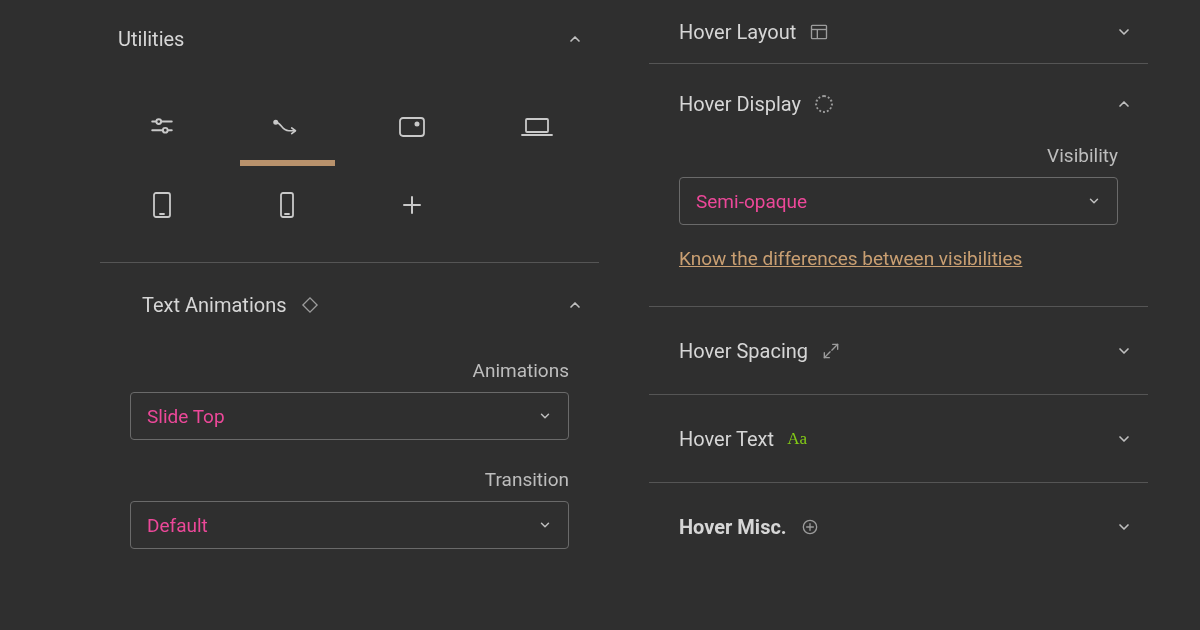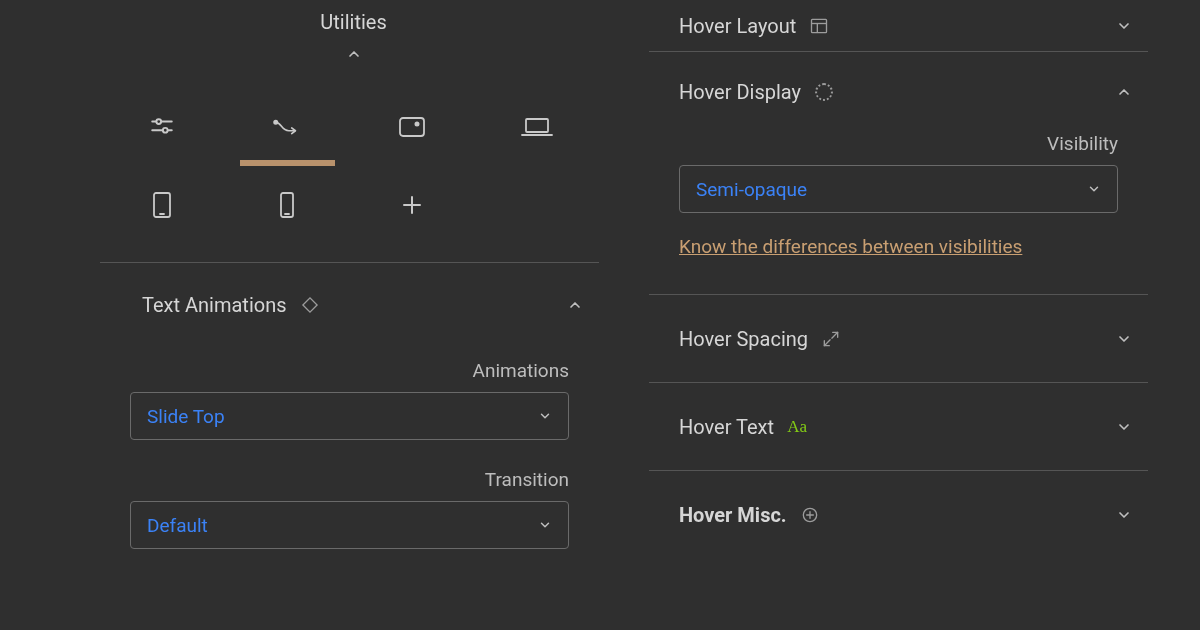--- a/index.html
+++ b/index.html
@@ -85,21 +85,21 @@
     margin-bottom: 10px;
   }
   .select {
     display: flex;
     align-items: center;
     justify-content: space-between;
     border: 1px solid #6a6a6a;
     border-radius: 4px;
     height: 48px;
     padding: 0 16px;
-    color: #3b82f6;
+    color: #ec4899;
     font-size: 19px;
     background: transparent;
     cursor: pointer;
   }
   .select .sel-chev { color: #bfbfbf; }
   .select .sel-chev svg { width: 14px; height: 14px; }
 
   .link {
     display: inline-block;
     margin: 22px 0 8px 30px;
@@ -128,21 +128,21 @@
     width: 18px; height: 18px;
   }
 </style>
 </head>
 <body>
 
 <div class="columns">
 
   <div class="col col-left">
 
-    <div class="section-header top" style="border-bottom:none; height:68px; padding-left:18px;flex-direction:column;">
+    <div class="section-header top" style="border-bottom:none; height:68px; padding-left:18px;">
       <div class="title-wrap">
         <span class="title">Utilities</span>
       </div>
       <span class="chev">
         <svg viewBox="0 0 24 24" fill="none" stroke="currentColor" stroke-width="2.5" stroke-linecap="round" stroke-linejoin="round">
             <polyline points="6 15 12 9 18 15"></polyline>
           </svg>
       </span>
     </div>
 
@@ -232,21 +232,21 @@
               <polyline points="6 9 12 15 18 9"></polyline>
             </svg>
         </span>
       </div>
     </div>
 
   </div>
 
   <div class="col col-right">
 
-    <div class="section-header" style="height:52px; padding-left:30px;">
+    <div class="section-header" style="height:64px; padding-left:30px;">
       <div class="title-wrap">
         <span class="title">Hover Layout</span>
         <span class="hdr-ico">
           <svg viewBox="0 0 24 24" fill="none" stroke="currentColor" stroke-width="1.6">
               <rect x="3" y="4" width="18" height="16" rx="1"></rect>
               <line x1="3" y1="9" x2="21" y2="9"></line>
               <line x1="10" y1="9" x2="10" y2="20"></line>
             </svg>
         </span>
       </div>

